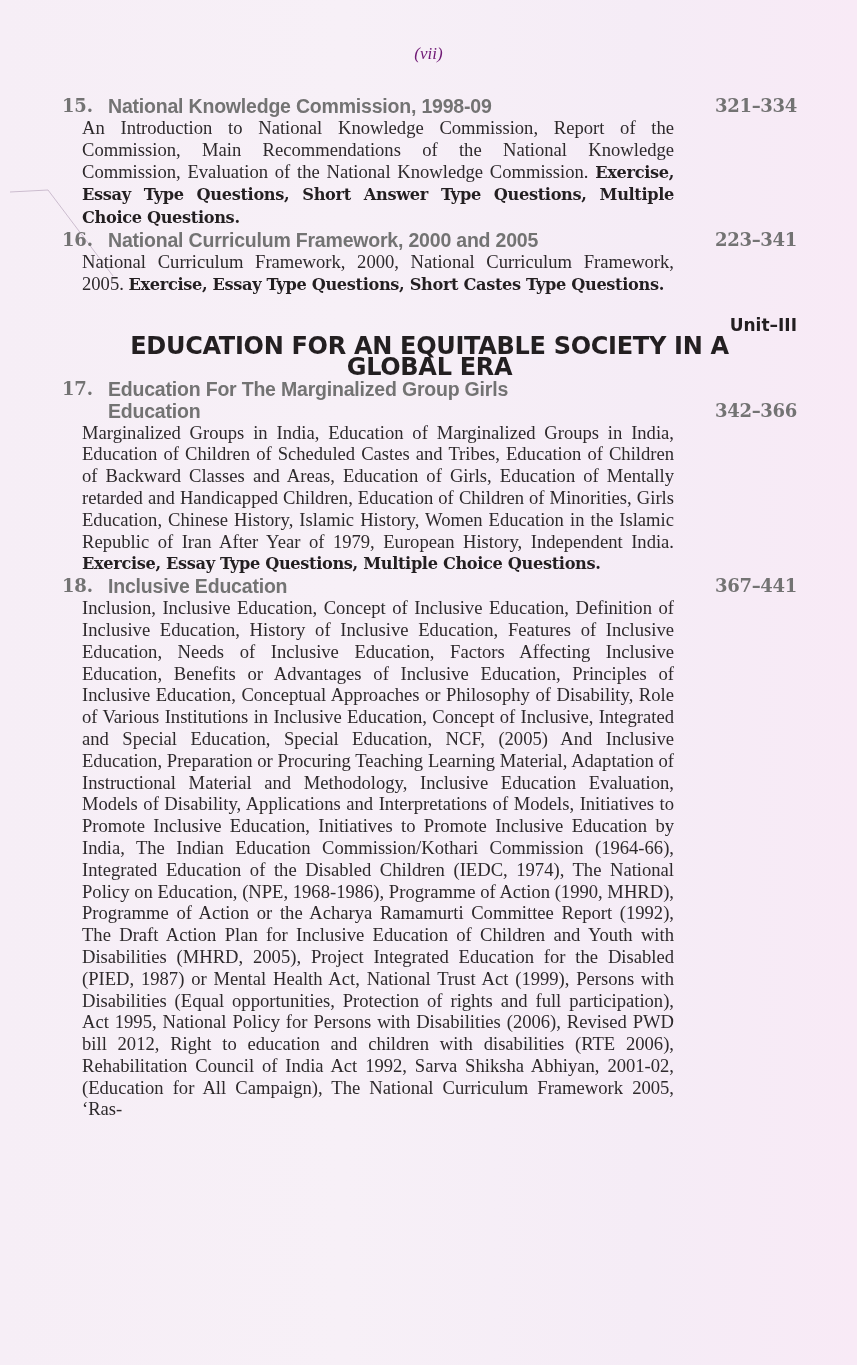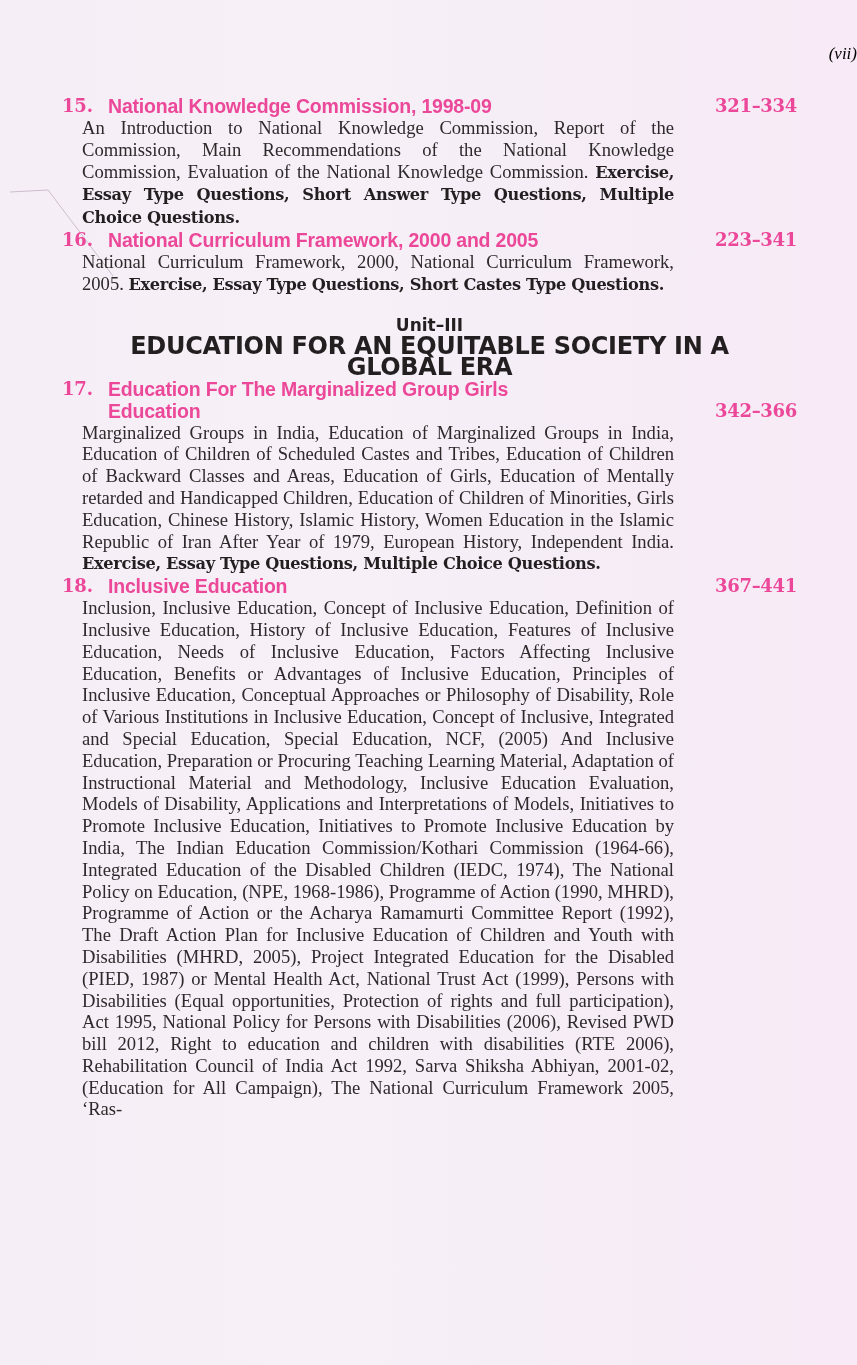--- a/index.html
+++ b/index.html
@@ -5,52 +5,52 @@
   html, body { margin: 0; padding: 0; }
   body {
     width: 857px; height: 1365px; overflow: hidden;
     background: linear-gradient(90deg, #f6eef6 0%, #f7f0f7 40%, #f5ecf6 75%, #f8eaf6 100%);
     font-family: "DejaVu Serif", "Liberation Serif", serif;
     color: #2a2628;
     position: relative;
   }
   .page { position: absolute; left: 0; top: 0; width: 857px; height: 1365px; }
   .folio {
-    position: absolute; top: 44px; left: 0; width: 857px; text-align: right;
-    font-style: italic; font-size: 17px; color: #000000;
+    position: absolute; top: 44px; left: 0; width: 857px; text-align: center;
+    font-style: italic; font-size: 17px; color: #701a75;
     font-family: "Liberation Serif", serif;
   }
   .crease {
     position: absolute; left: 8px; top: 188px; width: 110px; height: 90px;
     pointer-events: none;
   }
   .content {
     position: absolute; left: 62px; top: 95px; width: 735px;
   }
   .entry { position: relative; margin: 0; }
   .entry-head {
     display: flex; align-items: flex-end;
     font-family: "Liberation Sans", sans-serif; font-weight: bold;
-    font-size: 19.5px; line-height: 22px; color: #ec4899;
+    font-size: 19.5px; line-height: 22px; color: #737373;
     letter-spacing: -0.2px;
   }
   .num { width: 46px; flex: none; font-family: "DejaVu Serif", serif; font-weight: bold; font-size: 18px; }
   .title { flex: 1; }
   .pages { width: 100px; text-align: right; flex: none; font-family: "DejaVu Serif", serif; font-weight: bold; font-size: 18px; letter-spacing: -0.3px; }
   .desc {
     margin-left: 20px; width: 592px;
     font-family: "Liberation Serif", serif; font-size: 18.6px; line-height: 21.8px;
     text-align: justify; color: #2e2a2c;
   }
   .desc b { font-family: "DejaVu Serif", serif; font-size: 16.2px; letter-spacing: -0.35px; color: #231f21; }
   .unit {
     text-align: center; margin-left: 0; width: 735px;
     font-family: "DejaVu Sans", sans-serif; font-weight: bold; color: #231f21;
   }
-  .unit .u1 { font-size: 17px; line-height: 22px; margin-top: 18px; }
+  .unit .u1 { font-size: 17px; line-height: 22px; margin-top: 18px; text-align: right; }
   .unit .u2 { font-size: 24px; line-height: 21px; letter-spacing: -0.3px; padding: 0 30px 0 30px; }
 </style>
 </head>
 <body>
 
 <div class="page">
   <div class="folio">(vii)</div>
 
   <svg class="crease" viewBox="0 0 110 90">
     <path d="M2 4 L40 2 L105 88" stroke="#b9a6bd" stroke-width="1" fill="none" opacity="0.7"></path>

